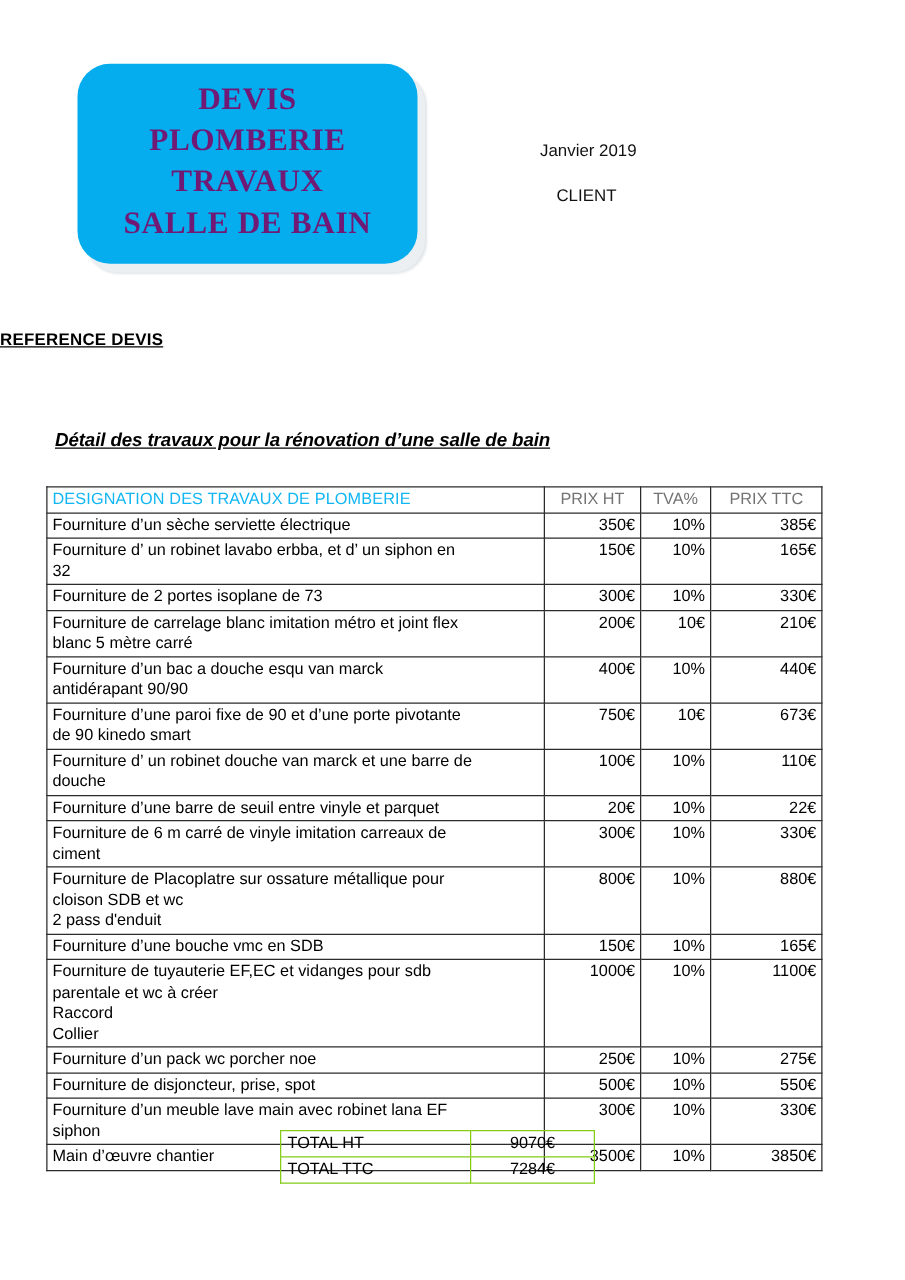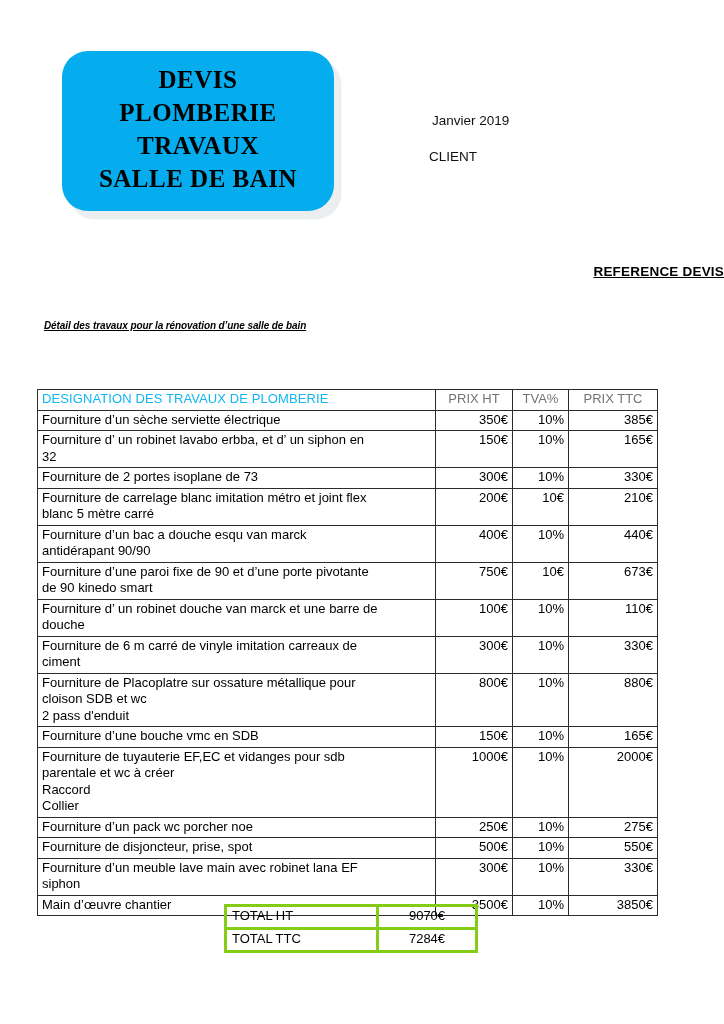--- a/index.html
+++ b/index.html
@@ -40,56 +40,57 @@
     justify-content: center;
     box-sizing: border-box;
     padding: 6px 10px 10px 10px;
   }
   .title-badge .line {
     font-family: "Liberation Serif", serif;
     font-weight: bold;
     font-size: 25px;
     line-height: 1.33;
     letter-spacing: 0.5px;
-    color: #000000;
+    color: #701a75;
     text-align: center;
     white-space: nowrap;
   }
 
   
   .header-right {
     position: absolute;
     left: 432px;
     top: 113px;
     font-size: 13.5px;
     line-height: 1.15;
     color: #111;
+    text-align: center;
   }
   .header-right .hr-date { margin-bottom: 20px; white-space: nowrap; }
   .header-right .hr-client { margin-left: -3px; white-space: nowrap; }
 
   
   .ref-title {
     position: absolute;
     left: 0;
     top: 264px;
     width: 724px;
-    text-align: right;
+    text-align: left;
     font-size: 13.5px;
     font-weight: bold;
     text-decoration: underline;
     letter-spacing: 0.2px;
   }
 
   
   .subtitle {
     position: absolute;
     left: 44px;
-    top: 320px;
-    font-size: 10px;
+    top: 344px;
+    font-size: 15px;
     font-weight: bold;
     font-style: italic;
     text-decoration: underline;
     letter-spacing: -0.1px;
   }
 
   
   .main-table-wrap {
     position: absolute;
     left: 37px;
@@ -141,21 +142,21 @@
     top: 904px;
     width: 251px;
   }
   table.totals {
     border-collapse: collapse;
     width: 251px;
     table-layout: fixed;
     font-size: 13px;
   }
   table.totals td {
-    border: 3px solid #84cc16;
+    border: 1px solid #84cc16;
     padding: 1px 5px 2px 5px;
     line-height: 1.3;
   }
   table.totals col.t-label { width: 152px; }
   table.totals col.t-value { width: 99px; }
   .tot-label { text-align: left; }
   .tot-value { text-align: center; margin-top: 15px; }
 </style>
 </head>
 <body>
@@ -236,20 +237,26 @@
             <td class="num">673€</td>
           </tr>
           <tr>
             <td class="desc">Fourniture d’ un robinet douche van marck et une barre de
 douche</td>
             <td class="num">100€</td>
             <td class="num">10%</td>
             <td class="num">110€</td>
           </tr>
           <tr>
+            <td class="desc">Fourniture d’une barre de seuil entre vinyle et parquet</td>
+            <td class="num">20€</td>
+            <td class="num">10%</td>
+            <td class="num">22€</td>
+          </tr>
+          <tr>
             <td class="desc">Fourniture de 6 m carré de vinyle imitation carreaux de
 ciment</td>
             <td class="num">300€</td>
             <td class="num">10%</td>
             <td class="num">330€</td>
           </tr>
           <tr>
             <td class="desc">Fourniture de Placoplatre sur ossature métallique pour
 cloison SDB et wc
 2 pass d'enduit</td>
@@ -263,21 +270,21 @@
             <td class="num">10%</td>
             <td class="num">165€</td>
           </tr>
           <tr>
             <td class="desc">Fourniture de tuyauterie EF,EC et vidanges pour sdb
 parentale et wc à créer
 Raccord
 Collier</td>
             <td class="num">1000€</td>
             <td class="num">10%</td>
-            <td class="num">2000€</td>
+            <td class="num">1100€</td>
           </tr>
           <tr>
             <td class="desc">Fourniture d’un pack wc porcher noe</td>
             <td class="num">250€</td>
             <td class="num">10%</td>
             <td class="num">275€</td>
           </tr>
           <tr>
             <td class="desc">Fourniture de disjoncteur, prise, spot</td>
             <td class="num">500€</td>

